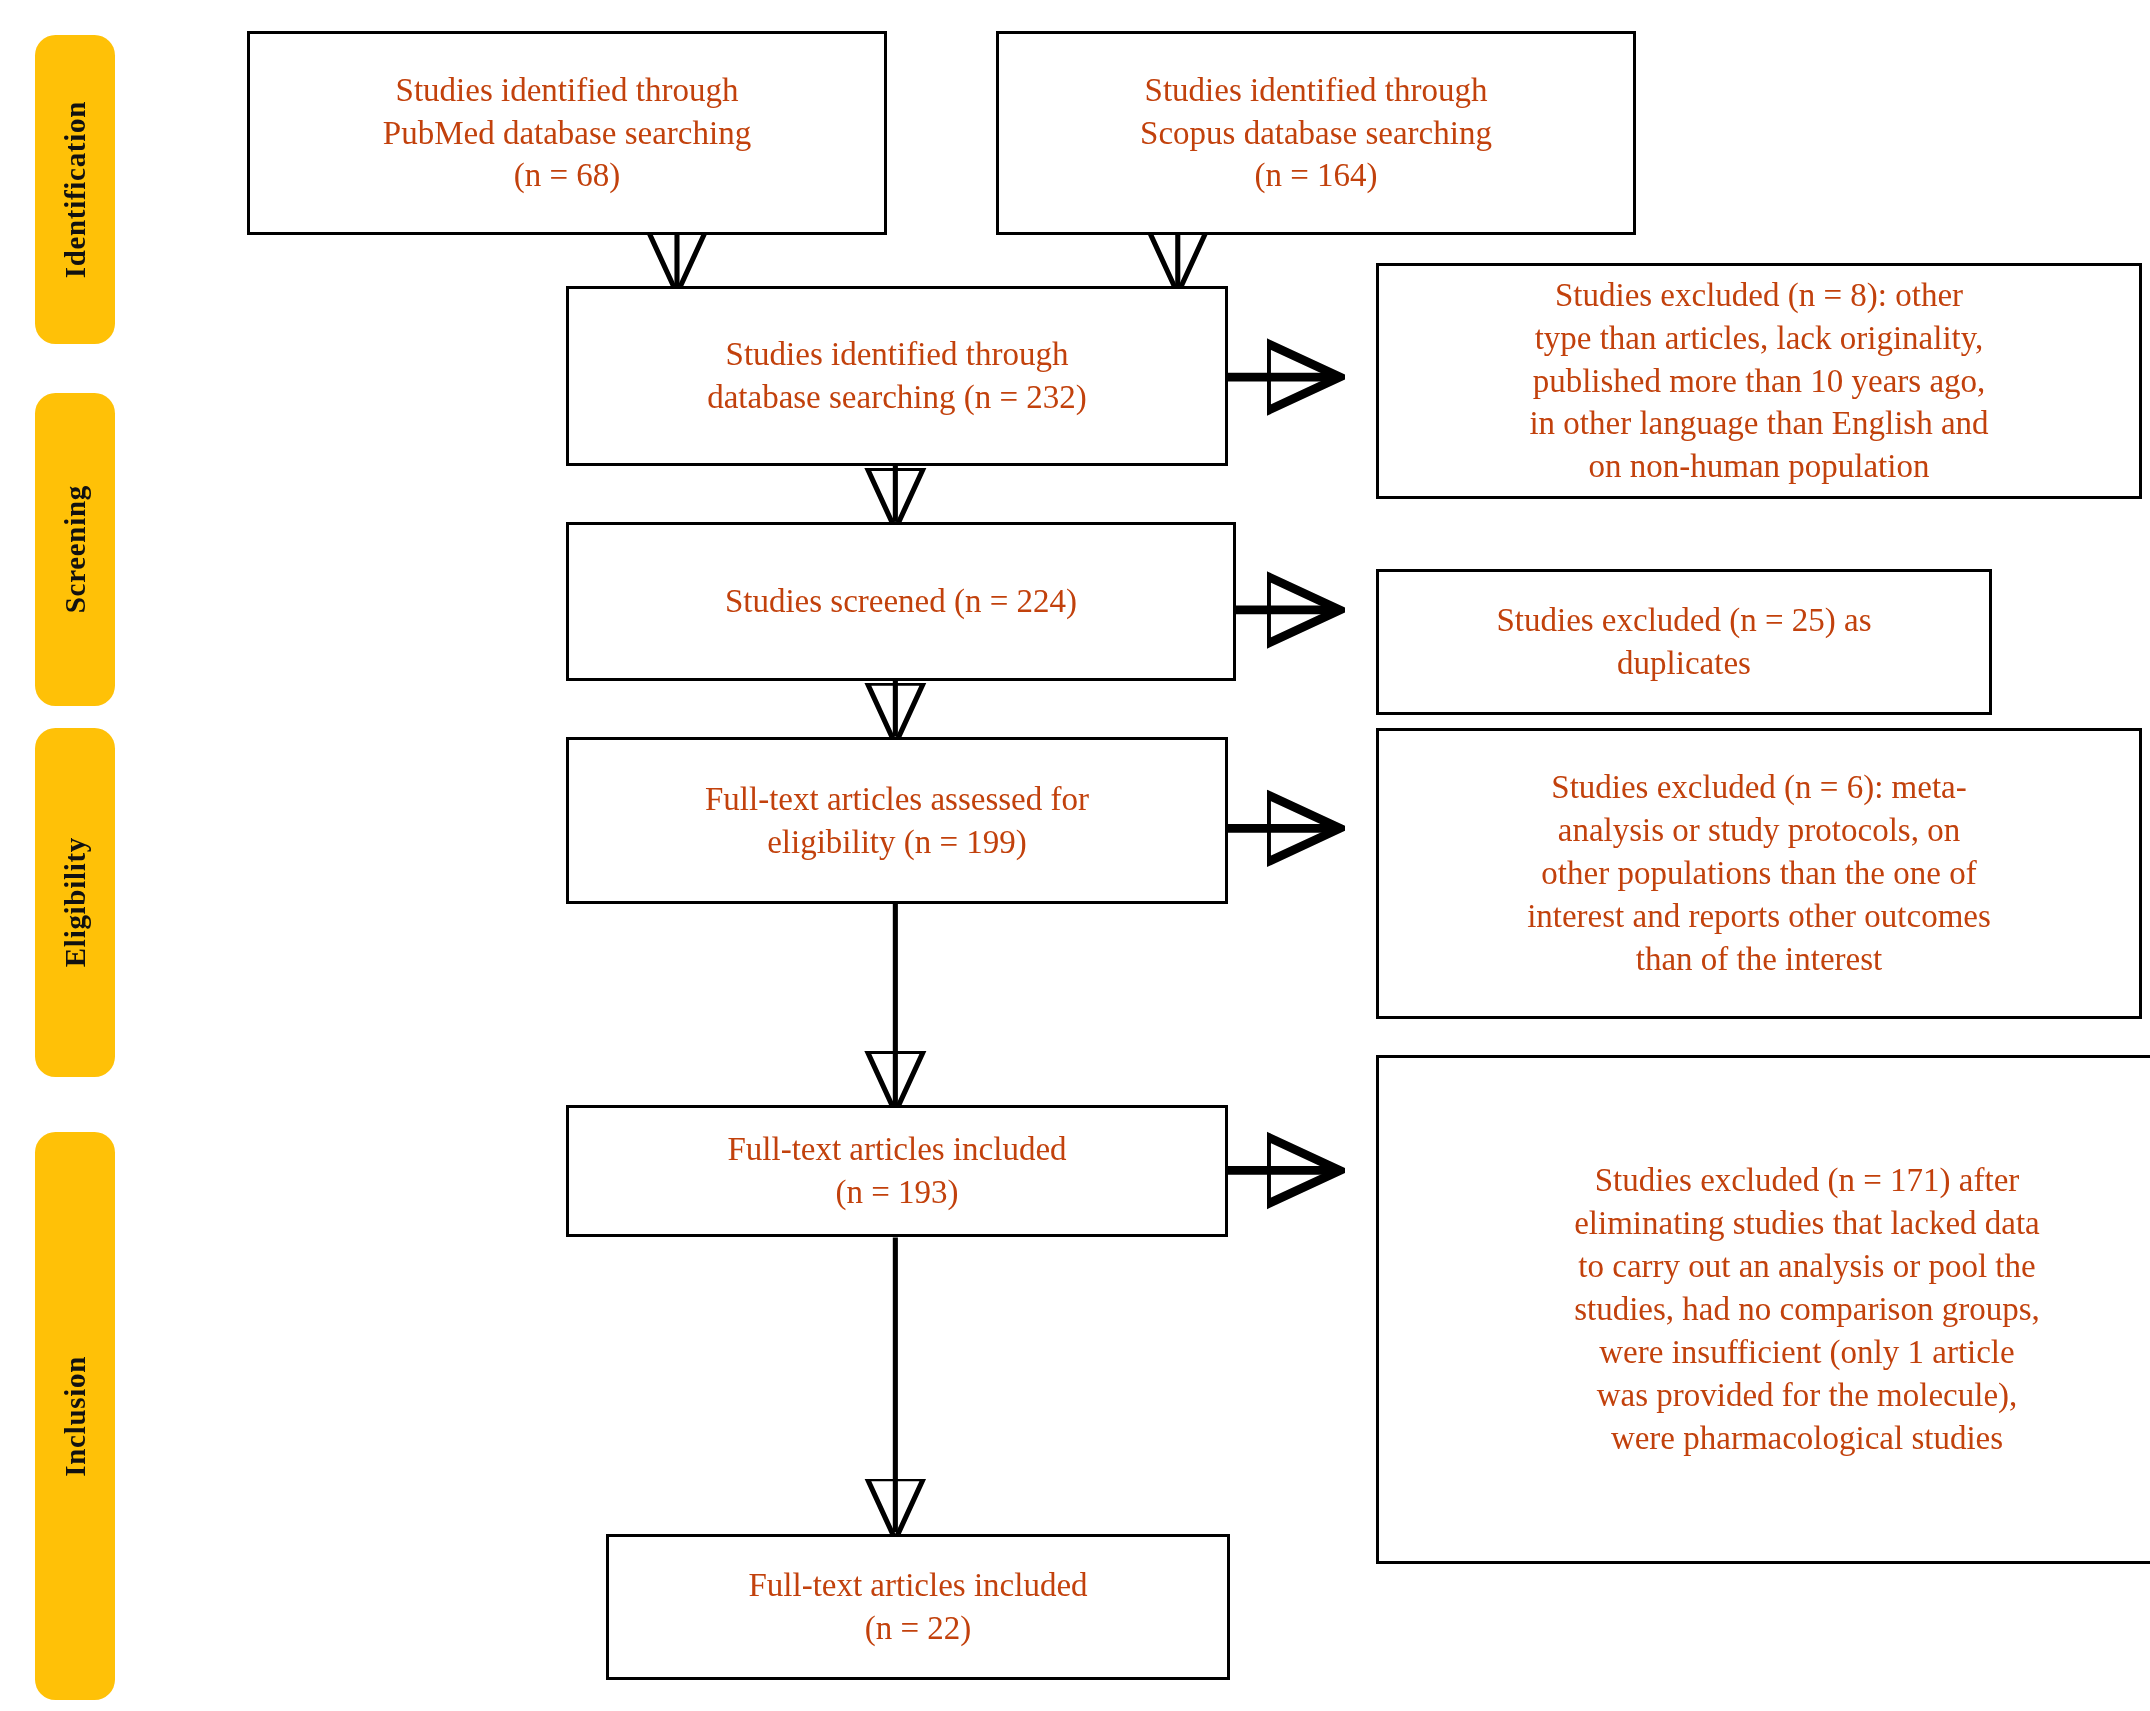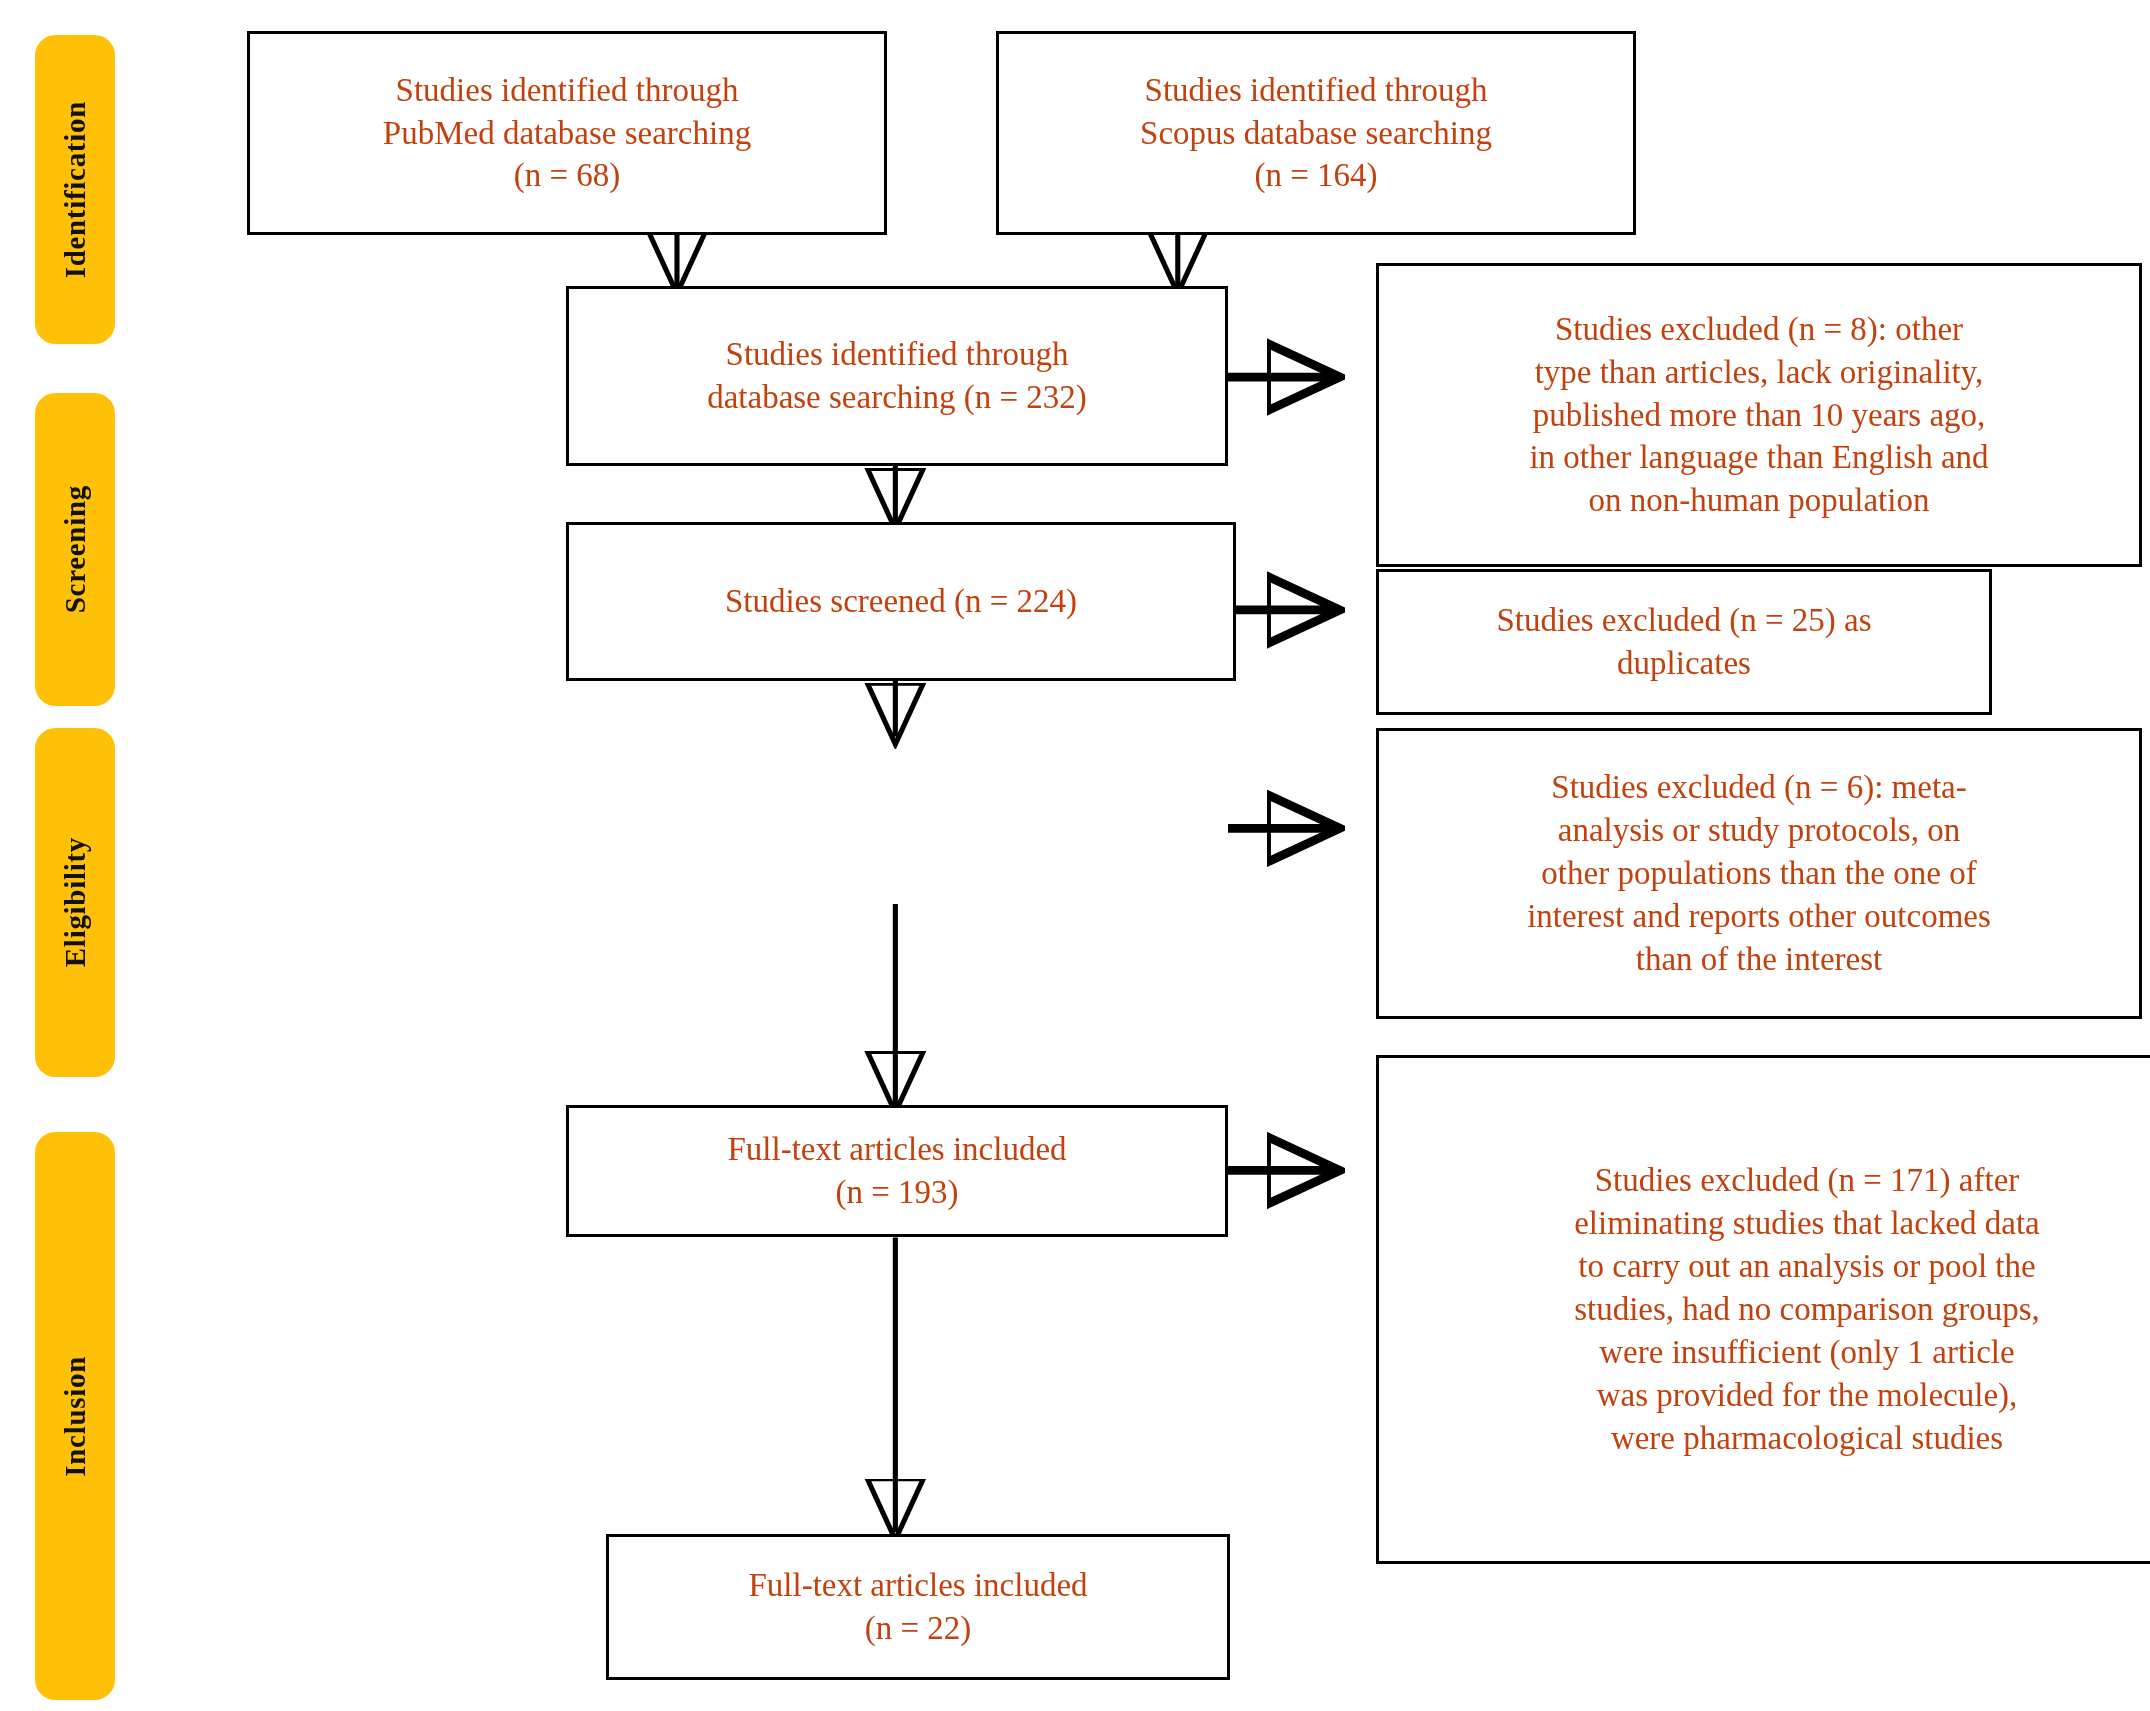--- a/index.html
+++ b/index.html
@@ -133,32 +133,36 @@
 
   <div class="flow-box" style="left:566px; top:286px; width:662px; height:180px;">
     <span class="box-text">Studies identified through
 database searching (n = 232)</span>
   </div>
 
   <div class="flow-box" style="left:566px; top:522px; width:670px; height:159px;">
     <span class="box-text">Studies screened (n = 224)</span>
   </div>
 
+  <div class="flow-box" style="left:566px; top:737px; width:662px; height:167px;">
+    <span class="box-text">Full-text articles assessed for
+eligibility (n = 199)</span>
+  </div>
 
   <div class="flow-box" style="left:566px; top:1105px; width:662px; height:132px;">
     <span class="box-text">Full-text articles included
 (n = 193)</span>
   </div>
 
   <div class="flow-box" style="left:606px; top:1534px; width:624px; height:146px;">
     <span class="box-text">Full-text articles included
 (n = 22)</span>
   </div>
 
-  <div class="flow-box" style="left:1376px; top:263px; width:766px; height:304px;">
+  <div class="flow-box" style="left:1376px; top:263px; width:766px; height:236px;">
     <span class="box-text">Studies excluded (n = 8): other
 type than articles, lack originality,
 published more than 10 years ago,
 in other language than English and
 on non-human population</span>
   </div>
 
   <div class="flow-box" style="left:1376px; top:569px; width:616px; height:146px;">
     <span class="box-text">Studies excluded (n = 25) as
 duplicates</span>

